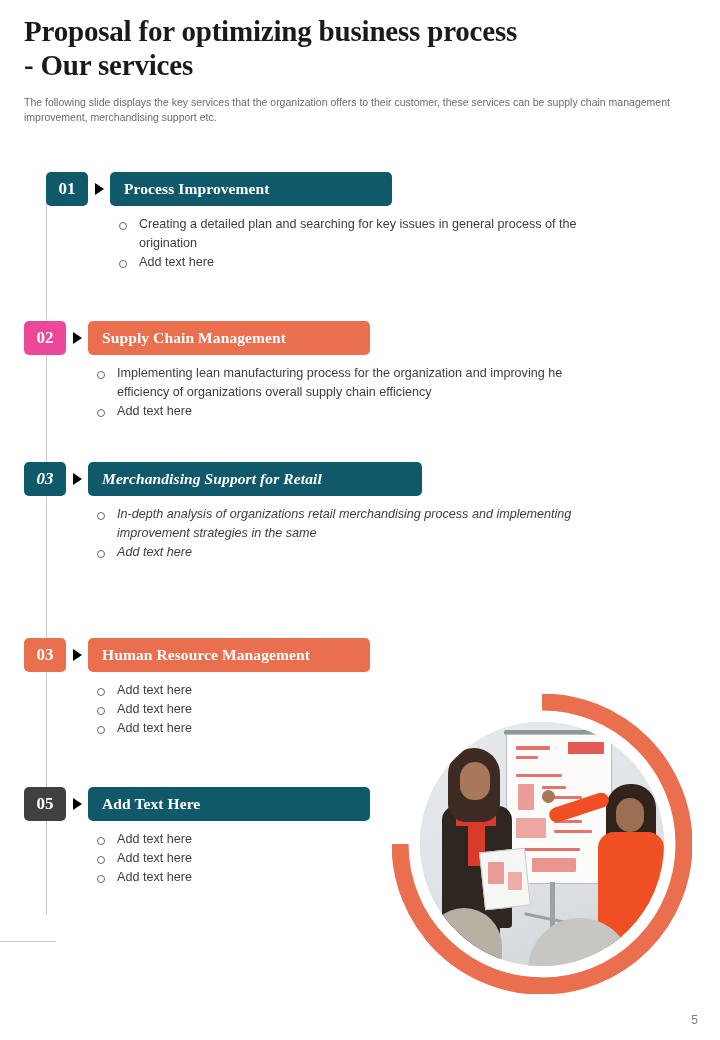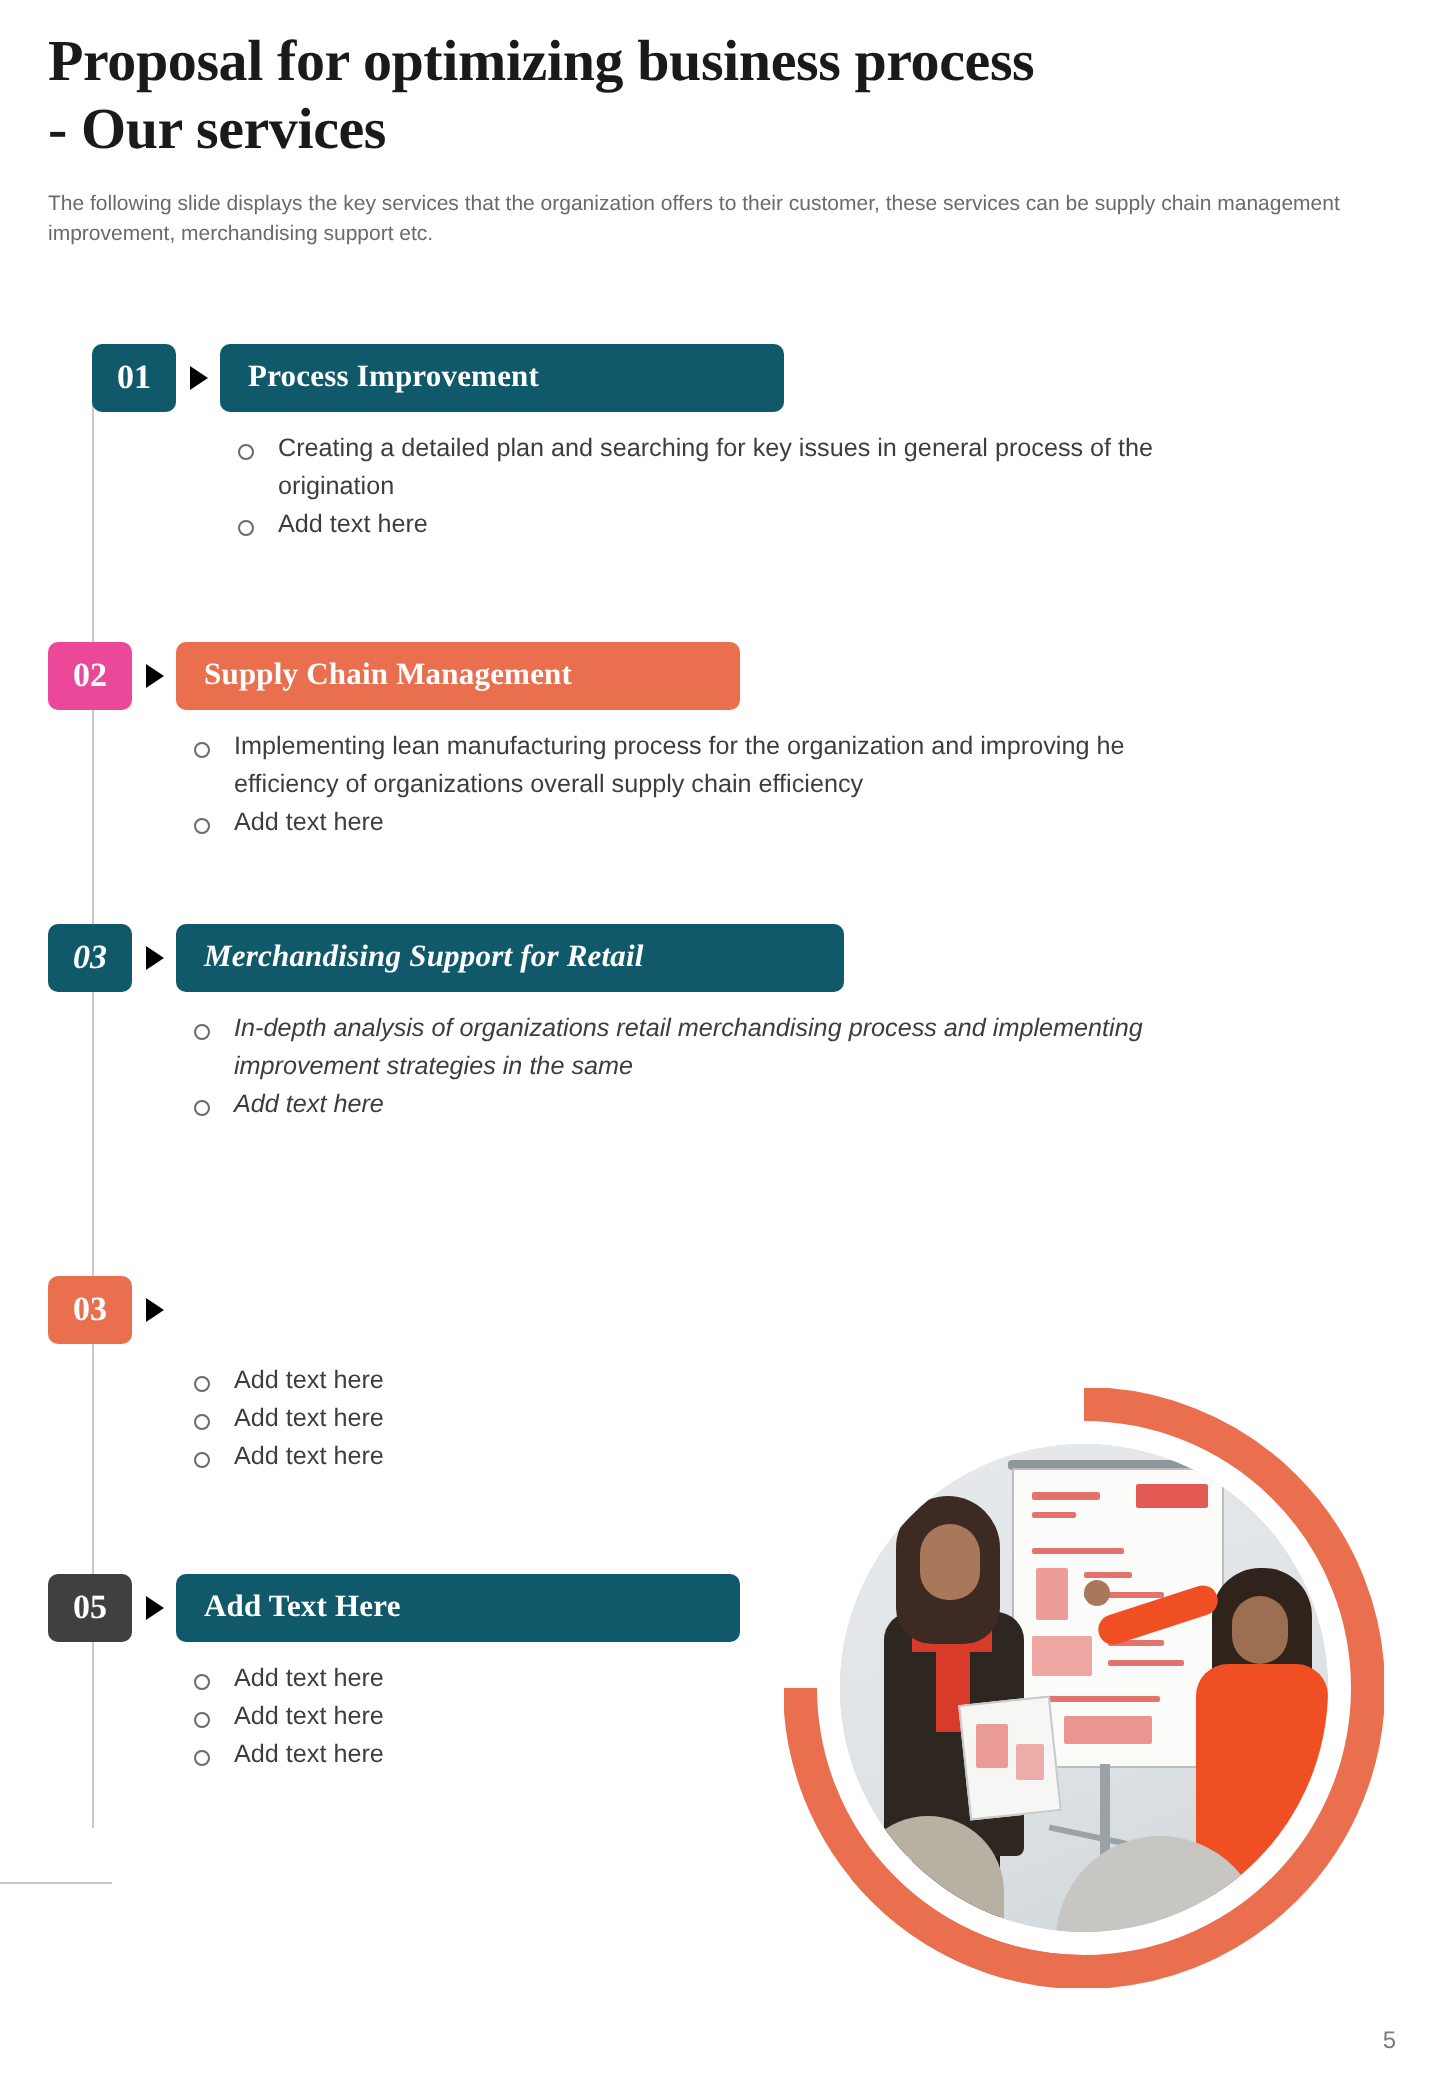--- a/index.html
+++ b/index.html
@@ -278,20 +278,21 @@
         </div>
         <ul class="bullets">
           <li>In-depth analysis of organizations retail merchandising process and implementing improvement strategies in the same</li>
           <li>Add text here</li>
         </ul>
       </div>
       <div class="item" style="top: 638px;">
         <div class="item-head">
           <div class="badge" style="background: rgb(234, 111, 79);">03</div>
           <div class="arrow"></div>
+          <div class="bar" style="background: rgb(234, 111, 79); width: 282px;">Human Resource Management</div>
         </div>
         <ul class="bullets">
           <li>Add text here</li>
           <li>Add text here</li>
           <li>Add text here</li>
         </ul>
       </div>
       <div class="item" style="top: 787px;">
         <div class="item-head">
           <div class="badge" style="background: #404040;">05</div>

